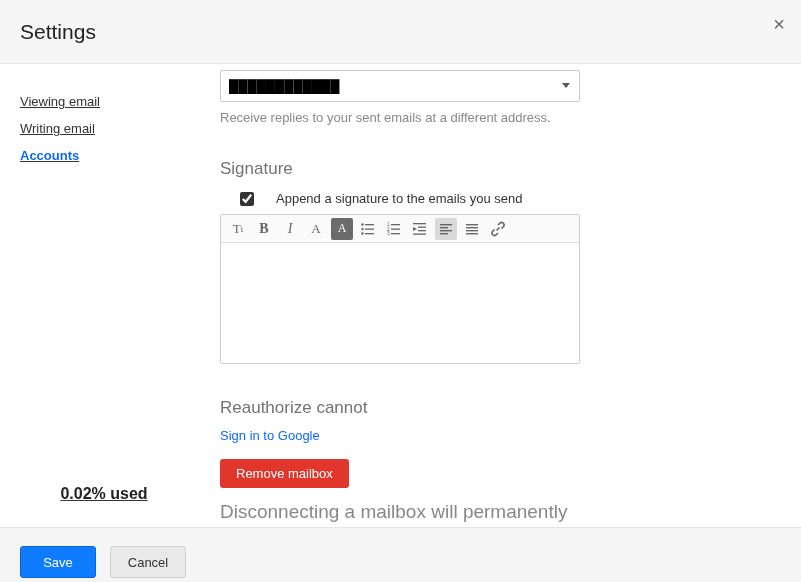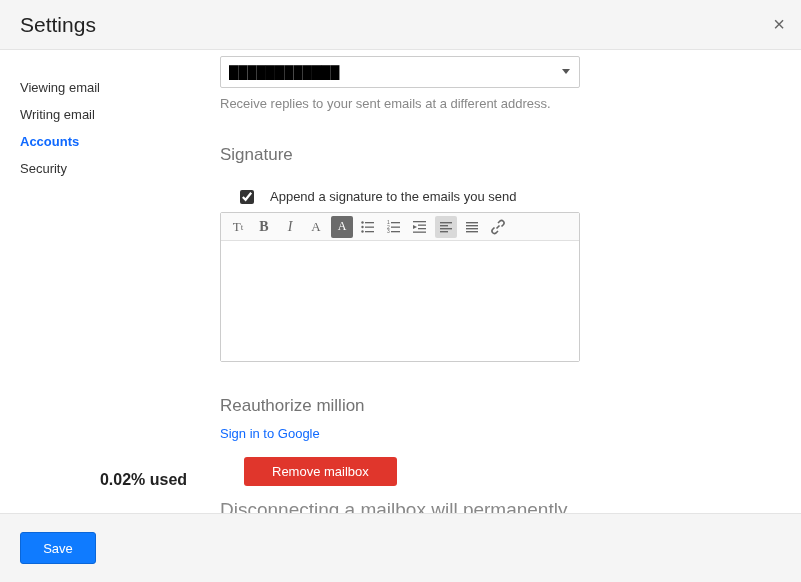--- a/index.html
+++ b/index.html
@@ -7,21 +7,21 @@
     font-family: "Segoe UI", "Helvetica Neue", Arial, sans-serif;
     font-size: 13px;
     color: #333;
     background: #fff;
     width: 801px;
     height: 582px;
     overflow: hidden;
     position: relative;
   }
   .header {
-    height: 50px;
+    height: 64px;
     background: #f5f5f5;
     border-bottom: 1px solid #e4e4e4;
     display: flex;
     align-items: center;
     padding: 0 20px;
     position: relative;
   }
   .header h1 {
     font-size: 21px;
     font-weight: 400;
@@ -38,21 +38,22 @@
   }
   .body {
     display: flex;
     height: 463px;
     position: relative;
   }
   .sidebar {
     width: 200px;
     padding: 24px 0 0 20px;
     display: flex;
-    flex-direction: row;
+    flex-direction: column;
+    text-decoration: underline;
   }
   .sidebar-items {
     flex: 0 0 auto;
   }
   .sidebar-item {
     font-size: 13px;
     color: #333;
     padding: 6px 0;
     cursor: pointer;
   }
@@ -130,24 +131,24 @@
     color: #888;
     margin-top: 8px;
   }
   .section-title {
     font-size: 17px;
     font-weight: 400;
     color: #737373;
     margin-top: 34px;
   }
   .checkbox-row {
-    margin-top: 24px;
-    display: flex;
-    align-items: center;
-    gap: 16px;
+    margin-top: 12px;
+    display: flex;
+    align-items: center;
+    gap: 22px;
     padding-left: 20px;
   }
   .checkbox-row input[type=checkbox] {
     width: 14px; height: 14px;
     accent-color: #333;
   }
   .checkbox-row label {
     font-size: 13px;
     color: #333;
   }
@@ -193,24 +194,23 @@
     margin-top: 10px;
     cursor: pointer;
     display: inline-block;
   }
   .danger-btn {
     margin-top: 16px;
     background: #e0362c;
     color: #fff;
     border: none;
     border-radius: 3px;
-    padding: 7px 28px;
-    font-size: 13px;
-    cursor: pointer;
-    margin-left: 24px;
+    padding: 7px 16px;
+    font-size: 13px;
+    cursor: pointer;
   }
   .disc-text {
     font-size: 19px;
     color: #888;
     margin-top: 10px;
     max-width: 380px;
     line-height: 1.5;
   }
   .footer {
     height: 69px;
@@ -247,21 +247,20 @@
   <h1>Settings</h1>
   <span class="close-x">×</span>
 </div>
 
 <div class="body">
   <div class="sidebar">
     <div class="sidebar-items">
       <div class="sidebar-item">Viewing email</div>
       <div class="sidebar-item">Writing email</div>
       <div class="sidebar-item active">Accounts</div>
-      <div class="sidebar-item">Security</div>
     </div>
     <div class="storage">
       <div class="line2">0.02% used</div>
     </div>
   </div>
 
   <div class="content-wrap">
     <div class="content">
 
       <div class="select-wrap">
@@ -337,25 +336,26 @@
             <svg viewBox="0 0 16 16" fill="none" stroke="currentColor" stroke-width="1.6">
                 <path d="M6.5 9.5 L9.5 6.5"></path>
                 <path d="M8 4 l2-2 a2.5 2.5 0 0 1 3.5 3.5 l-2 2"></path>
                 <path d="M8 12 l-2 2 a2.5 2.5 0 0 1-3.5-3.5 l2-2"></path>
               </svg>
           </span>
         </div>
         <div class="editor-body" contenteditable="true" style=""></div>
       </div>
 
-      <div class="section-title">Reauthorize million</div>
+      <div class="section-title">Reauthorize cannot</div>
       <a class="link-action">Sign in to Google</a>
       <br>
       <button class="danger-btn">Remove mailbox</button>
       <div class="disc-text">Disconnecting a mailbox will permanently remove all messages and data from Yahoo Mail and cannot be undone.</div>
 
     </div>
   </div>
 </div>
 
 <div class="footer">
   <button class="btn btn-primary">Save</button>
+  <button class="btn btn-secondary">Cancel</button>
 </div>
 
 </body></html>

